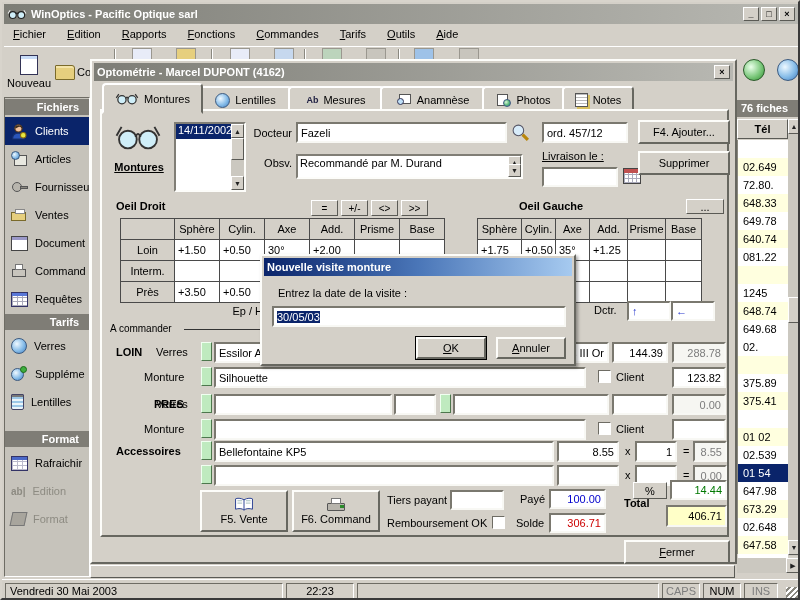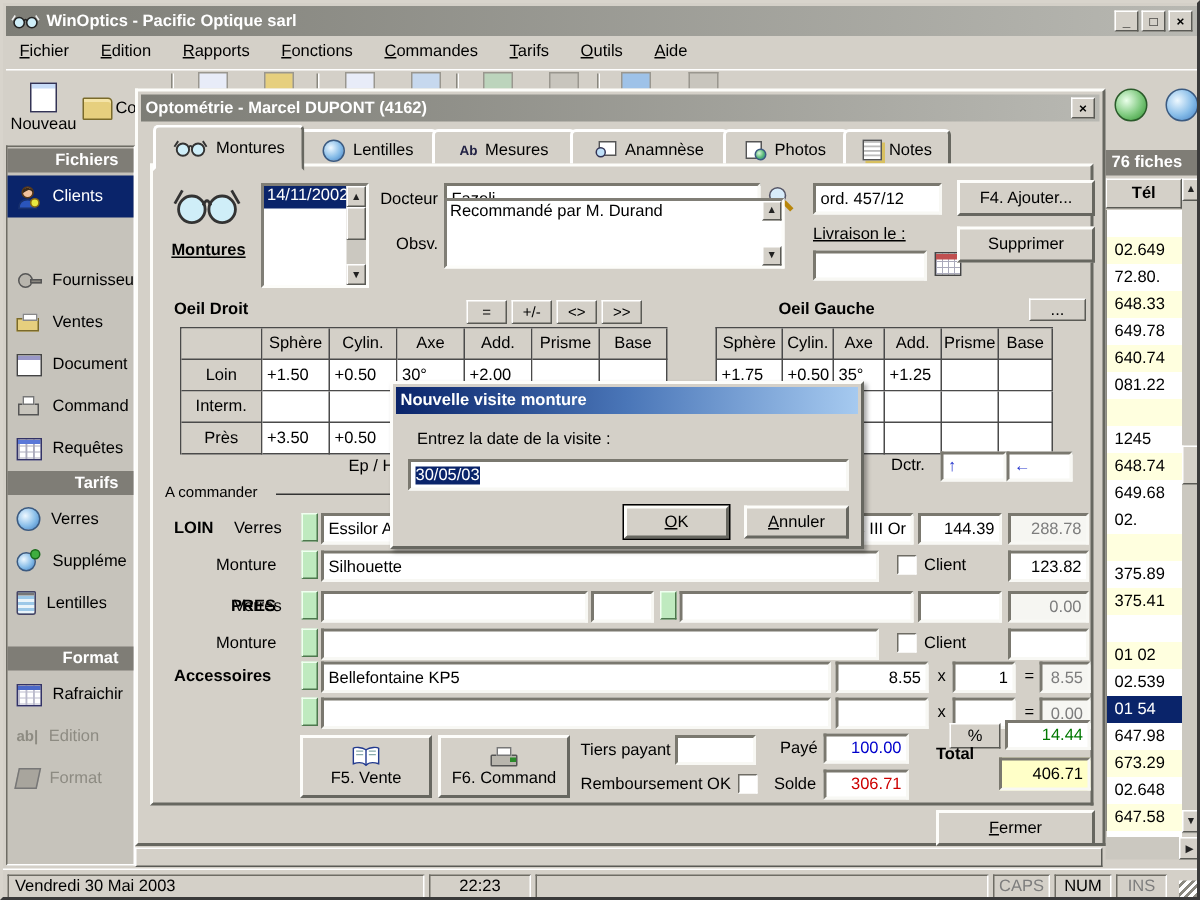--- a/index.html
+++ b/index.html
@@ -120,20 +120,27 @@
       <span style="display:inline-flex;">
           <svg width="17" height="17" viewBox="0 0 16 16">
             <circle cx="7" cy="5" r="3.4" fill="#f2c29e" stroke="#5a3a1a"></circle>
             <path d="M4 3.5 Q7 0.5 10.5 3.8 L10.5 5.5 Q9 3 7.5 3.5 Q5.5 4.5 4 5.5 Z" fill="#3a2a1a"></path>
             <path d="M1.5 15 Q1.5 9.5 7 9.5 Q12.5 9.5 12.5 15 Z" fill="#2a55bb" stroke="#17306e"></path>
             <circle cx="11.5" cy="11.5" r="2.6" fill="#e8e840" stroke="#8a6a10"></circle>
           </svg>
         </span>
       <span class="lbl">Clients</span>
     </div>
+    <div class="abs sitem" style="left:0;top:47px;width:84px;">
+      <span style="position:relative;width:17px;height:16px;">
+          <span class="abs" style="left:3px;top:4px;width:13px;height:11px;background:#e8e8e0;border:1px solid #555;"></span>
+          <span class="abs lens" style="left:0;top:0;width:9px;height:9px;"></span>
+        </span>
+      <span class="lbl">Articles</span>
+    </div>
     <div class="abs sitem" style="left:0;top:75px;width:84px;">
       <span style="position:relative;width:17px;height:16px;">
           <span class="abs" style="left:1px;top:3px;width:10px;height:10px;border-radius:50%;background:#b8b5ad;border:1px solid #555;"></span>
           <span class="abs" style="left:9px;top:7px;width:8px;height:3px;background:#8a877f;border:1px solid #555;"></span>
         </span>
       <span class="lbl">Fournisseu</span>
     </div>
     <div class="abs sitem" style="left:0;top:103px;width:84px;">
       <span style="position:relative;width:17px;height:16px;">
           <span class="abs" style="left:0;top:5px;width:15px;height:9px;background:#e6cf7e;border:1px solid #7a6a2a;"></span>
@@ -319,21 +326,21 @@
       <span class="abs" style="left:419px;top:62px;"><svg width="19" height="19" viewBox="0 0 18 18">
             <circle cx="7" cy="7" r="5" fill="#d8ecfa" stroke="#556"></circle>
             <line x1="11" y1="11" x2="16" y2="16" stroke="#b8860b" stroke-width="3"></line>
           </svg></span>
       <div class="abs field" style="left:450px;top:61px;width:86px;height:21px;">ord. 457/12</div>
       <div class="abs raised btn" style="left:546px;top:59px;width:92px;height:24px;">
           <span>F4. Ajouter...</span>
         </div>
 
       <span class="abs lab" style="left:164px;top:96px;width:36px;text-align:right;">Obsv.</span>
-      <div class="abs sunken" style="left:204px;top:71px;width:227px;height:47px;">
+      <div class="abs sunken" style="left:204px;top:93px;width:227px;height:25px;">
         <div style="padding:1px 14px 0 2px;">Recommandé par M. Durand</div>
         <div class="abs sbbtn" style="right:0;top:0;width:13px;height:13px;">
             <span>▲</span>
           </div>
         <div class="abs sbbtn" style="right:0;bottom:0;width:13px;height:13px;">
             <span>▼</span>
           </div>
       </div>
       <span class="abs lab bold" style="left:450px;top:89px;text-decoration:underline;font-weight:normal;">Livraison le :</span>
       <div class="abs field" style="left:450px;top:106px;width:76px;height:20px;"></div>

